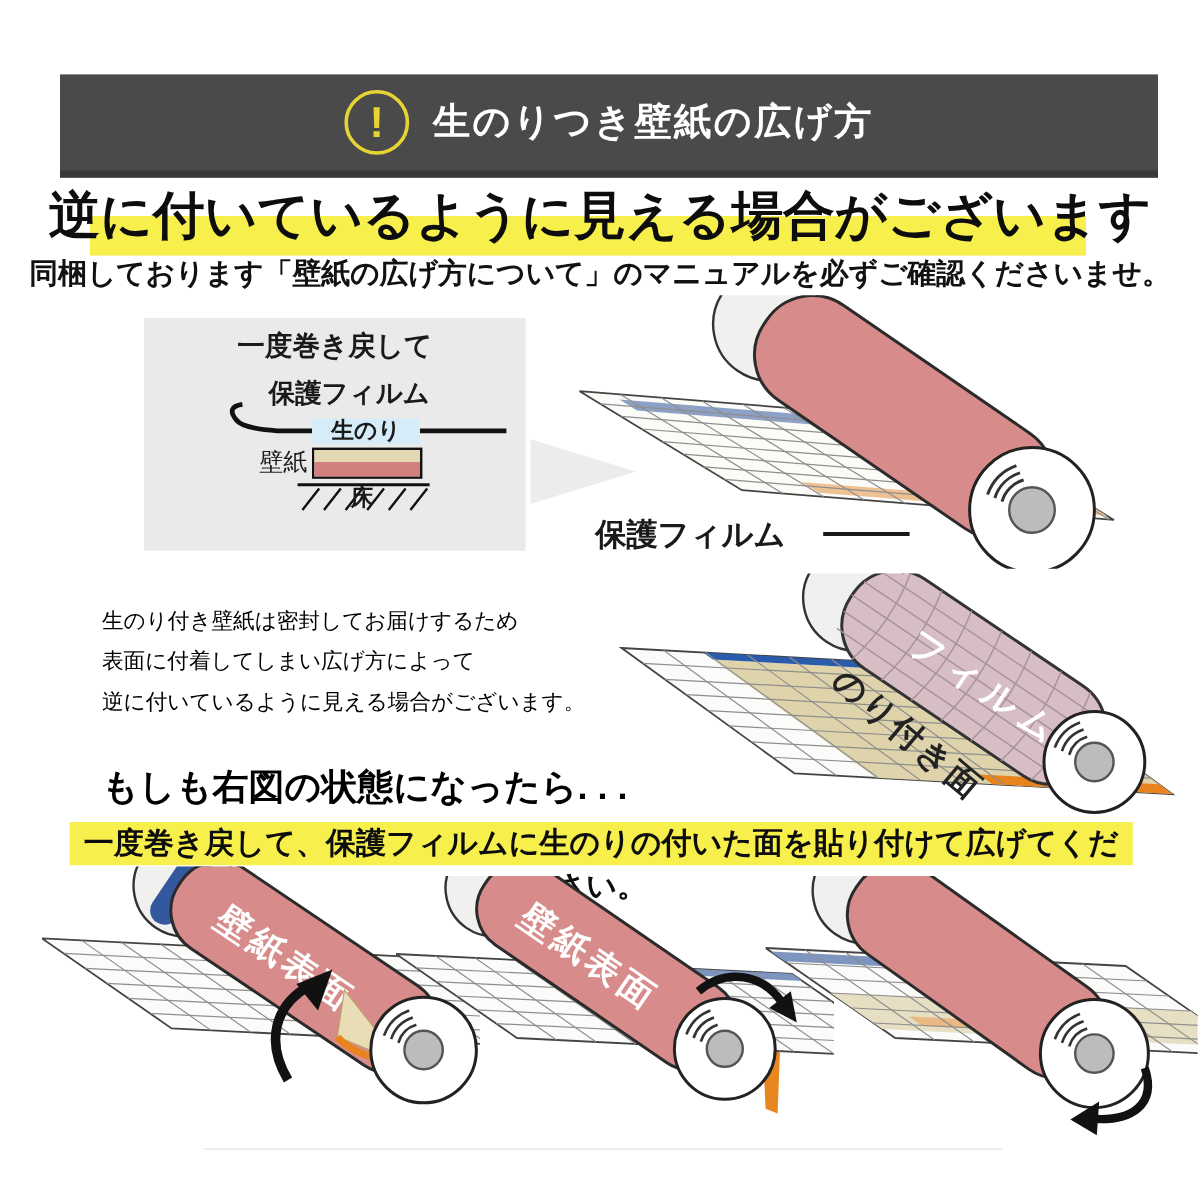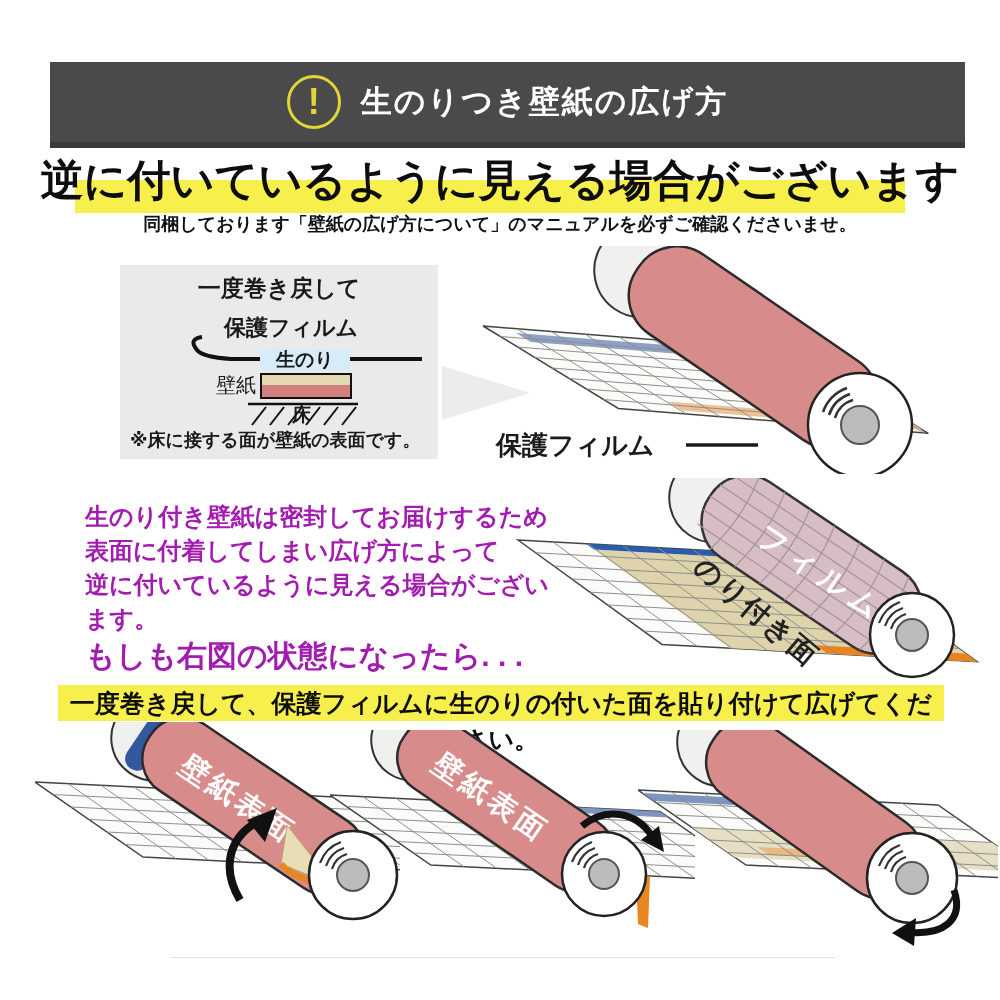--- a/index.html
+++ b/index.html
@@ -16,39 +16,39 @@
   }
   .warn-icon{
     width:48px;height:48px;border:3px solid #e6d435;border-radius:50%;
     color:#e6d435;font-size:36px;font-weight:bold;line-height:48px;text-align:center;flex:0 0 auto;
   }
   .banner-title{color:#ffffff;font-size:31px;font-weight:bold;letter-spacing:2px;}
   
   .heading-wrap{left:0;top:154px;width:1000px;text-align:center;}
   .heading-highlight{position:absolute;left:75px;top:26px;width:830px;height:33px;background:#f7ef4c;}
   .heading-text{position:relative;font-size:43px;font-weight:bold;color:#0d0d0d;letter-spacing:0px;line-height:52px;}
-  .subheading{left:0;top:212px;width:1000px;text-align:center;font-size:18px;font-weight:600;color:#111;}
+  .subheading{left:0;top:212px;width:1000px;text-align:center;font-size:24px;font-weight:600;color:#111;}
   
   .panel{left:120px;top:265px;width:318px;height:194px;background:#eaeaea;}
   .panel .t{position:absolute;left:0;top:8px;width:100%;text-align:center;font-size:23px;font-weight:bold;}
   .film-label{position:absolute;left:104px;top:48px;font-size:22px;font-weight:bold;}
   .glue-box{position:absolute;left:140px;top:84px;width:90px;height:21px;background:#d6ecf8;
     text-align:center;font-size:19px;font-weight:bold;line-height:21px;}
   .wp-label{position:absolute;left:96px;top:107px;font-size:20px;font-weight:normal;}
   .wp-layers{position:absolute;left:140px;top:108px;width:92px;height:26px;border:2px solid #111;box-sizing:border-box;}
   .wp-top{height:10px;background:#e3d8b2;}
   .wp-bottom{height:12px;background:#d27f7f;}
   .floor-label{position:absolute;left:172px;top:137px;font-size:19px;font-weight:bold;}
   .panel-note{position:absolute;left:10px;top:163px;width:300px;font-size:18px;font-weight:bold;}
   
   .flow-arrow{left:442px;top:366px;width:0;height:0;
     border-left:88px solid #ececec;border-top:27px solid transparent;border-bottom:27px solid transparent;}
   
-  .para{left:85px;top:500px;width:480px;font-size:24px;font-weight:700;line-height:34px;color:#a21caf;}
-  .emphasis{left:85px;top:636px;font-size:30px;font-weight:bold;color:#a21caf;}
+  .para{left:85px;top:500px;width:480px;font-size:18px;font-weight:400;line-height:34px;color:#000000;}
+  .emphasis{left:85px;top:636px;font-size:30px;font-weight:bold;color:#000000;}
   
   .instruction{left:58px;top:685px;width:886px;height:36px;background:#f7ef4c;
     text-align:center;font-size:25px;font-weight:bold;line-height:36px;color:#0d0d0d;}
   .divider{left:170px;top:957px;width:665px;height:1px;background:#e2e2e2;}
   svg{display:block;}
   svg text{font-family:"Liberation Sans","DejaVu Sans",sans-serif;}
 </style>
 </head>
 <body>
 
@@ -73,21 +73,20 @@
   <div class="wp-label">壁紙</div>
   <div class="wp-layers">
     <div class="wp-top"></div>
     <div class="wp-bottom"></div>
   </div>
   <svg class="abs" style="left:126px;top:136px;" width="118" height="28">
     <path d="M2,3 H112" stroke="#111" stroke-width="2.5"></path>
     <path d="M6,24 L20,6 M24,24 L38,6 M42,24 L56,6 M60,24 L74,6 M78,24 L92,6 M96,24 L110,6" stroke="#111" stroke-width="2"></path>
   </svg>
   <div class="floor-label">床</div>
-  <div class="panel-note">※床に接する面が壁紙の表面です。</div>
 </div>
 
 <div class="abs flow-arrow"></div>
 
 <svg class="abs" style="left:468px;top:246px;" width="505" height="228" viewBox="0 0 505 228">
   <g transform="matrix(1,0.08,0.82,0.5,15,80)">
     <rect x="0" y="0" width="310" height="165" fill="#fbfbf8" stroke="#444" stroke-width="1.5" vector-effect="non-scaling-stroke"></rect>
     <rect x="25" y="10" width="165" height="18" fill="#8ca1c5"></rect>
     <rect x="70" y="140" width="240" height="18" fill="#eec193"></rect>
     <path d="M34,0V165M68,0V165M102,0V165M136,0V165M170,0V165M204,0V165M238,0V165M272,0V165M306,0V165" stroke="#8e8e8e" stroke-width="1" vector-effect="non-scaling-stroke" fill="none"></path>

